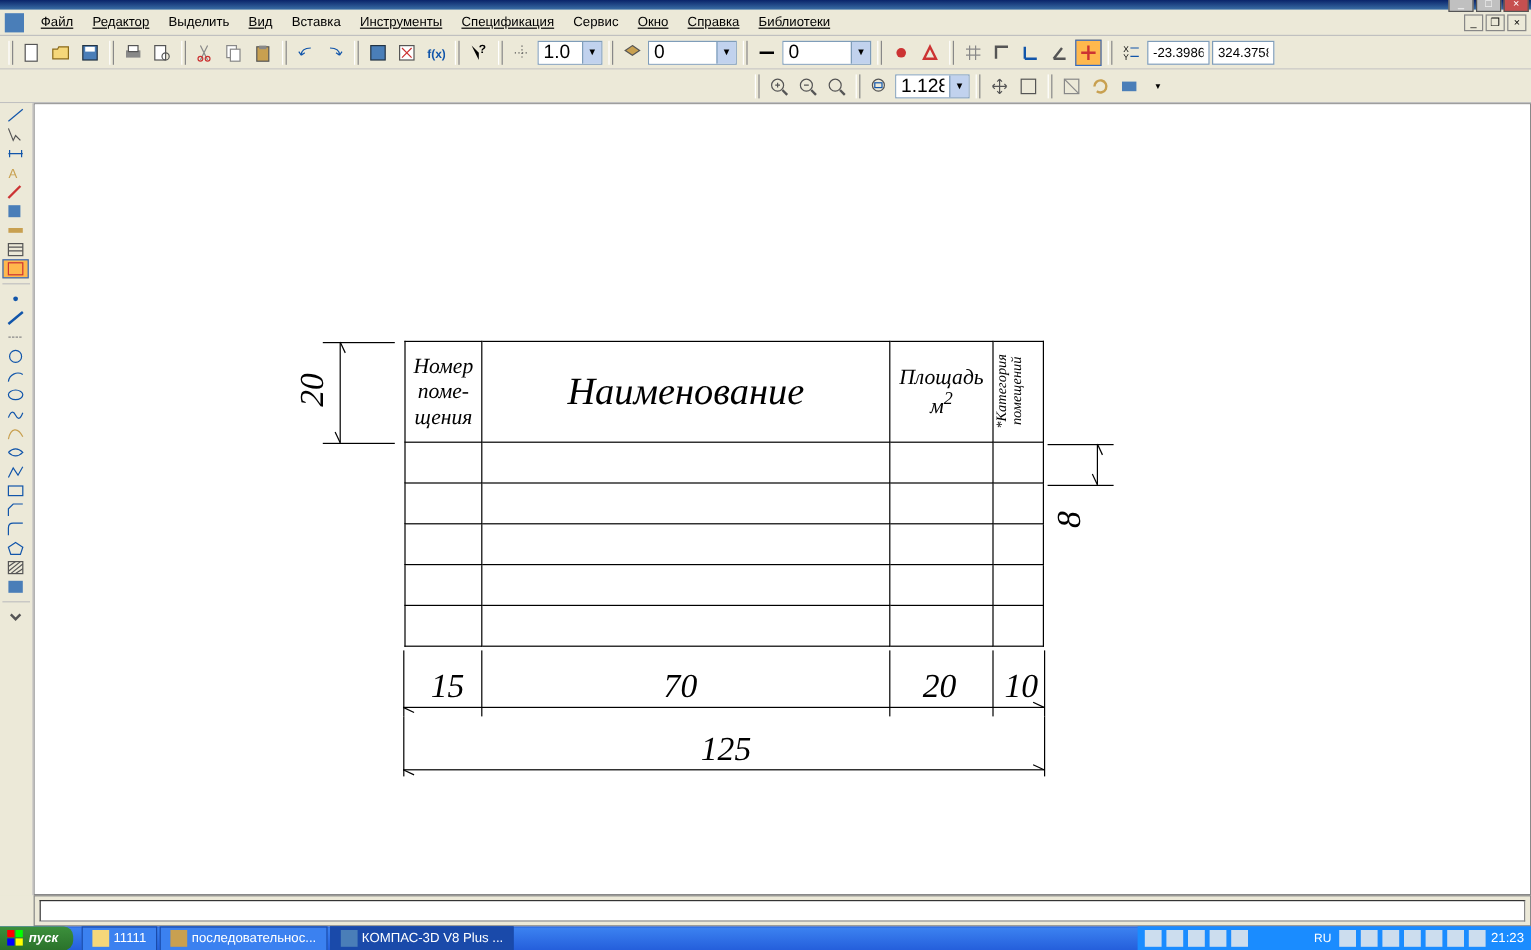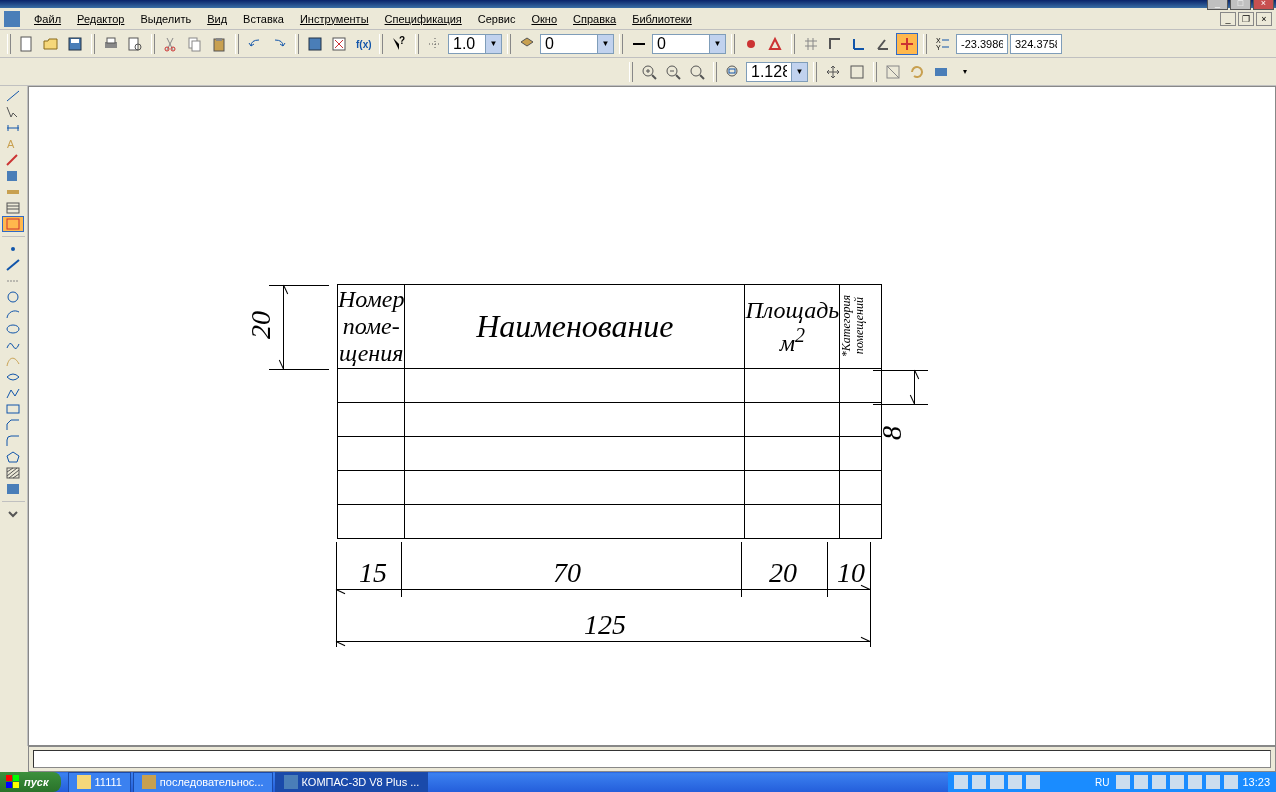--- a/index.html
+++ b/index.html
@@ -163,21 +163,21 @@
   font-style: italic;
   text-align: center;
   vertical-align: middle;
 }
 .draw-table th { font-weight: normal; }
 .col-num { width: 64px; }
 .col-name { width: 340px; }
 .col-area { width: 86px; }
 .col-cat { width: 42px; }
 .hdr { height: 84px; font-size: 20px; }
-.hdr.small { font-size: 24px; margin-left: 44px; }
+.hdr.small { font-size: 18px; margin-left: 44px; }
 .hdr.big { font-size: 32px; }
 .vert-text {
   writing-mode: vertical-rl;
   transform: rotate(180deg);
   font-size: 12px;
   line-height: 1.1;
 }
 .brow td { height: 34px; }
 
 .dim {
@@ -804,15 +804,15 @@
     <div class="tray-icon"></div>
     <div class="tray-icon"></div>
     <span class="lang">RU</span>
     <div class="tray-icon"></div>
     <div class="tray-icon"></div>
     <div class="tray-icon"></div>
     <div class="tray-icon"></div>
     <div class="tray-icon"></div>
     <div class="tray-icon"></div>
     <div class="tray-icon"></div>
-    <span>13:23</span>
+    <span>21:23</span>
   </div>
 </div>
 
 </body></html>

